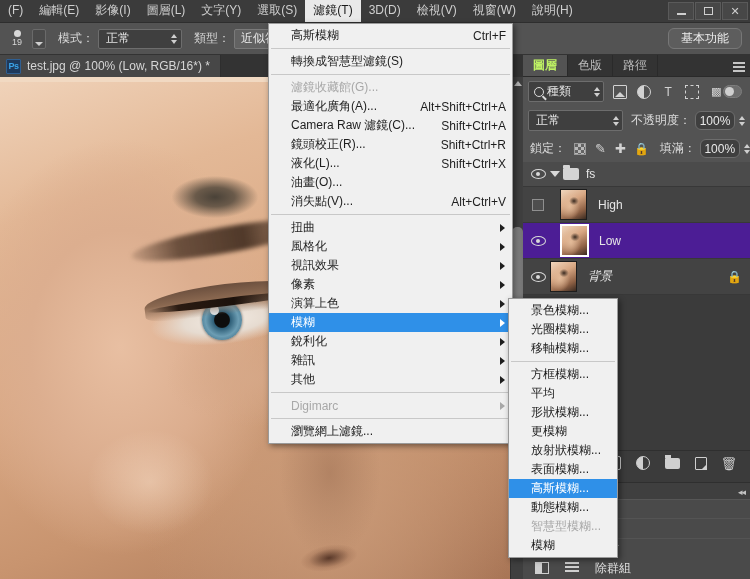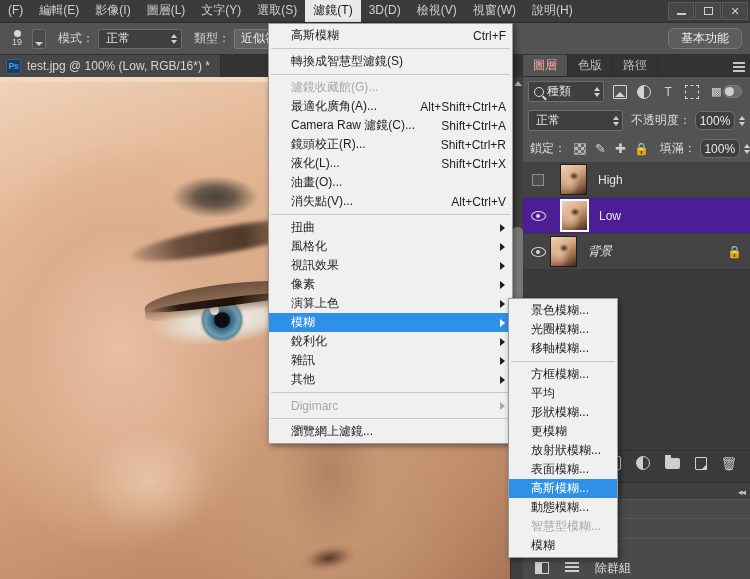--- a/index.html
+++ b/index.html
@@ -187,21 +187,21 @@
   }
   .panel-tabs {
     display: flex; height: 22px; background: #333; align-items: stretch;
     border-bottom: 1px solid #2a2a2a; position: relative;
   }
   .ptab {
     padding: 0 10px; display: flex; align-items: center;
     font-size: 12px; color: #bdbdbd; background: #333;
     border-right: 1px solid #2a2a2a;
   }
-  .ptab.active { background: #535353; color: #fca5a5; }
+  .ptab.active { background: #535353; color: #bef264; font-weight: bold; }
   .pmenu { position: absolute; right: 5px; top: 7px; }
   .hamb { width: 12px; height: 2px; background: #c5c5c5; margin-bottom: 2px; }
 
   .panel-body { background: #535353; padding: 0; }
   .row { display: flex; align-items: center; padding: 4px 5px; }
   .filter-select {
     height: 21px; width: 92px; background: #3f3f3f; border: 1px solid #6d6d6d; border-radius: 2px;
     display: flex; align-items: center; padding: 0 3px 0 5px; gap: 3px;
     font-size: 12px; color: #e4e4e4;
   }
@@ -499,20 +499,28 @@
         <span class="lbl" style="margin-left:10px">填滿：</span>
         <span class="numbox">100%</span>
         <span class="spin" style="margin-left:4px">
             <span class="up"></span>
             <span class="dn"></span>
           </span>
       </div>
 
       <div class="layers-list">
 
+        <div class="layer-row group">
+          <span class="eyecol">
+              <span class="eye-i"></span>
+            </span>
+          <span class="disc"></span>
+          <span class="folder-i"></span>
+          <span class="layer-name" style="margin-left:7px">fs</span>
+        </div>
 
         <div class="layer-row">
           <span class="eyecol">
               <span class="eye-empty"></span>
             </span>
           <span class="indent"></span>
           <span class="thumb-img"></span>
           <span class="layer-name">High</span>
         </div>
 

